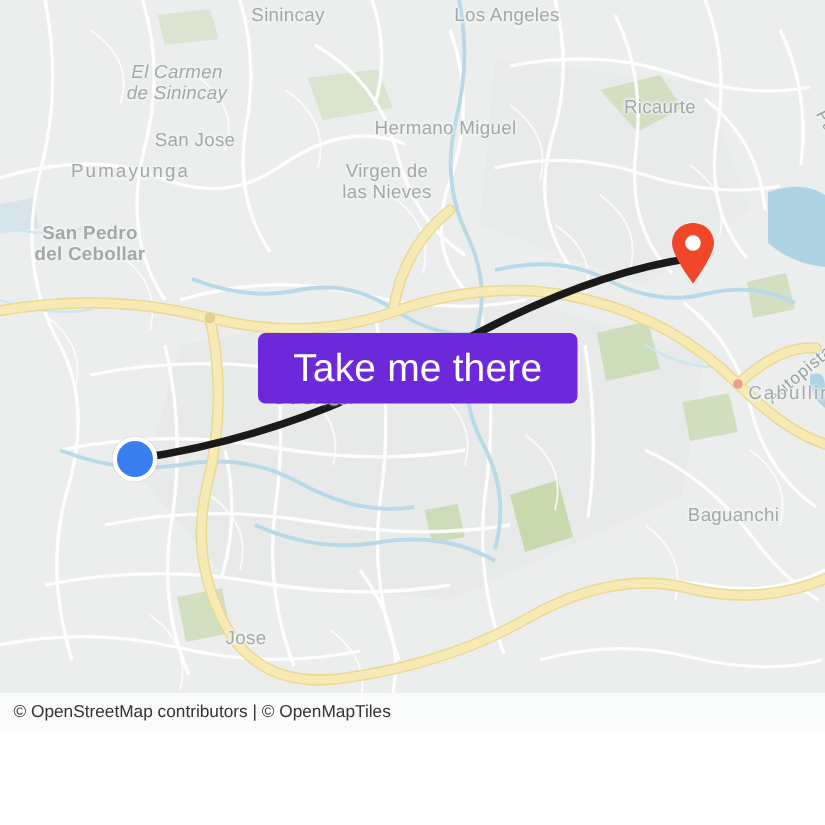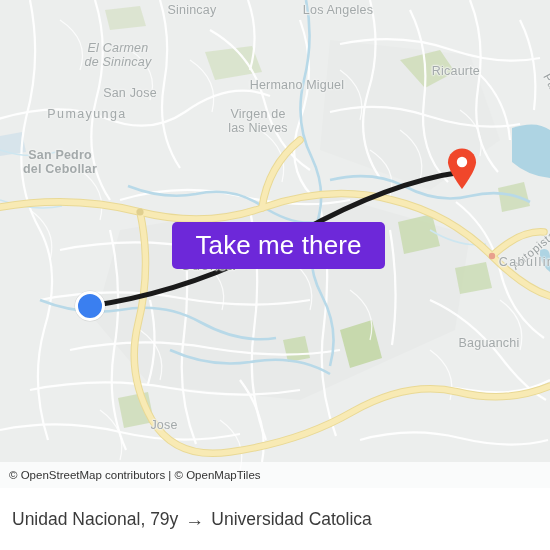--- a/index.html
+++ b/index.html
@@ -243,21 +243,21 @@
 
         <path d="M90 306 Q200 290 300 232 Q390 182 462 172" stroke="#1a1a1a" stroke-width="5" fill="none" stroke-linecap="round"></path>
       </g>
     </svg>
 
     <div id="label-layer">
         <div class="lbl" style="left: 152px; top: 4px; width: 80px;">Sinincay</div>
         <div class="lbl" style="left: 288px; top: 4px; width: 100px;">Los Angeles</div>
         <div class="lbl" style="left: 68px; top: 42px; width: 100px; font-style: italic;">El Carmen
 de Sinincay</div>
-        <div class="lbl" style="left: 400px; top: 65px; width: 80px; text-align: right;">Ricaurte</div>
+        <div class="lbl" style="left: 400px; top: 65px; width: 80px;">Ricaurte</div>
         <div class="lbl" style="left: 237px; top: 79px; width: 120px;">Hermano Miguel</div>
         <div class="lbl" style="left: 90px; top: 87px; width: 80px;">San Jose</div>
         <div class="lbl" style="left: 212px; top: 108px; width: 92px;">Virgen de
 las Nieves</div>
         <div class="lbl spaced" style="left: 41px; top: 108px; width: 92px;">Pumayunga</div>
         <div class="lbl road" style="left: 520px; top: 104px; width: 90px; transform: rotate(62deg);">Panamericana</div>
         <div class="lbl" style="left: 10px; top: 149px; width: 100px; font-weight: bold;">San Pedro
 del Cebollar</div>
         <div class="lbl road" style="left: 477px; top: 212px; width: 190px; transform: rotate(-40deg);">Autopista Cuenca Azogues</div>
         <div class="lbl city" style="left: 168px; top: 258px; width: 80px;">Cuenca</div>
@@ -278,20 +278,15 @@
     <button class="cta">
       <span>Take me there</span>
     </button>
 
     <div class="attrib">
       <span>© OpenStreetMap contributors | © OpenMapTiles</span>
     </div>
   </div>
 
   <div class="footer">
-    <div class="trip">
-      <span>Unidad Nacional, 79y</span>
-      <span class="arrow">→</span>
-      <span>Universidad Catolica</span>
-    </div>
   </div>
 
 </div>
 
 </body></html>

